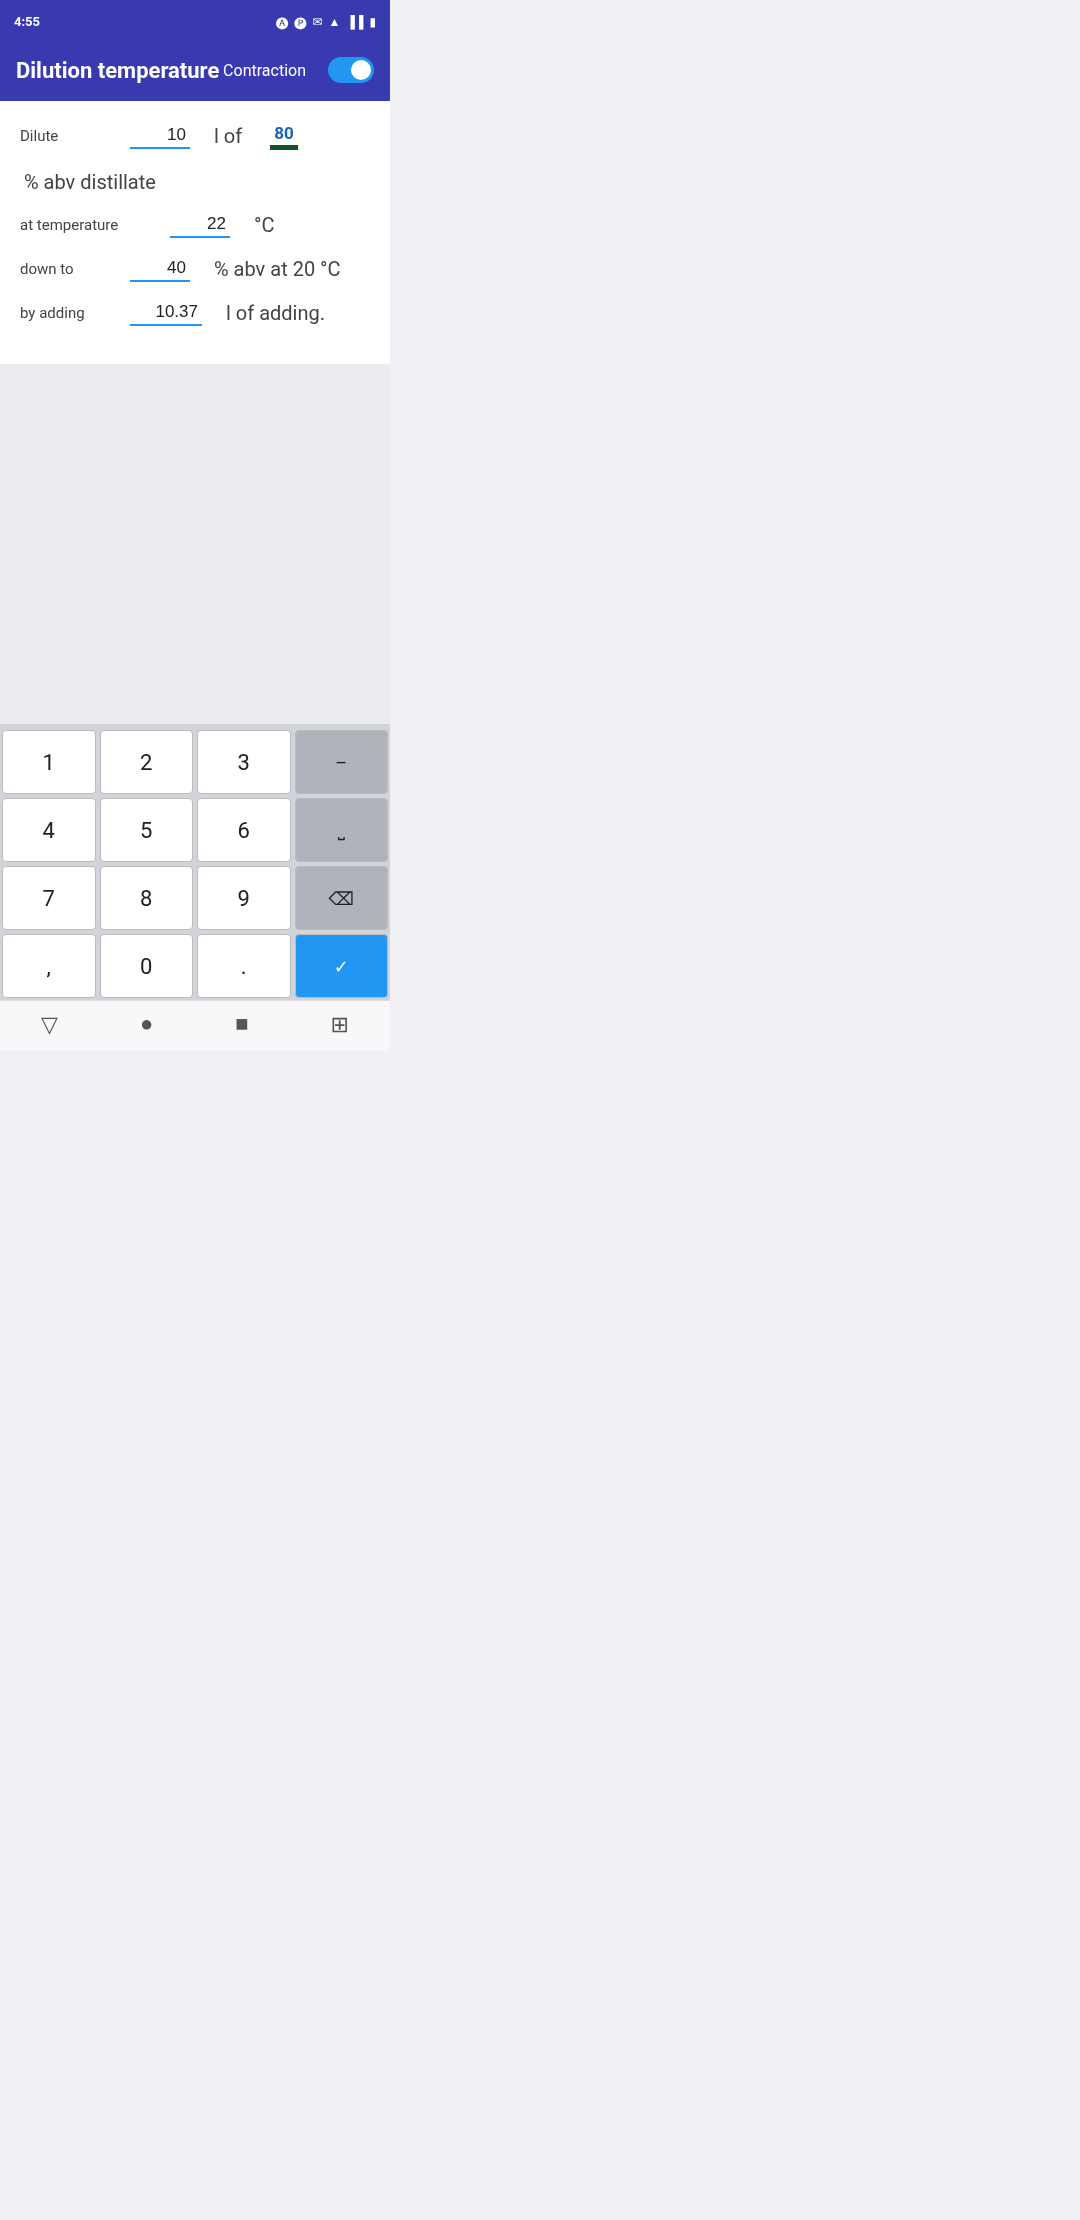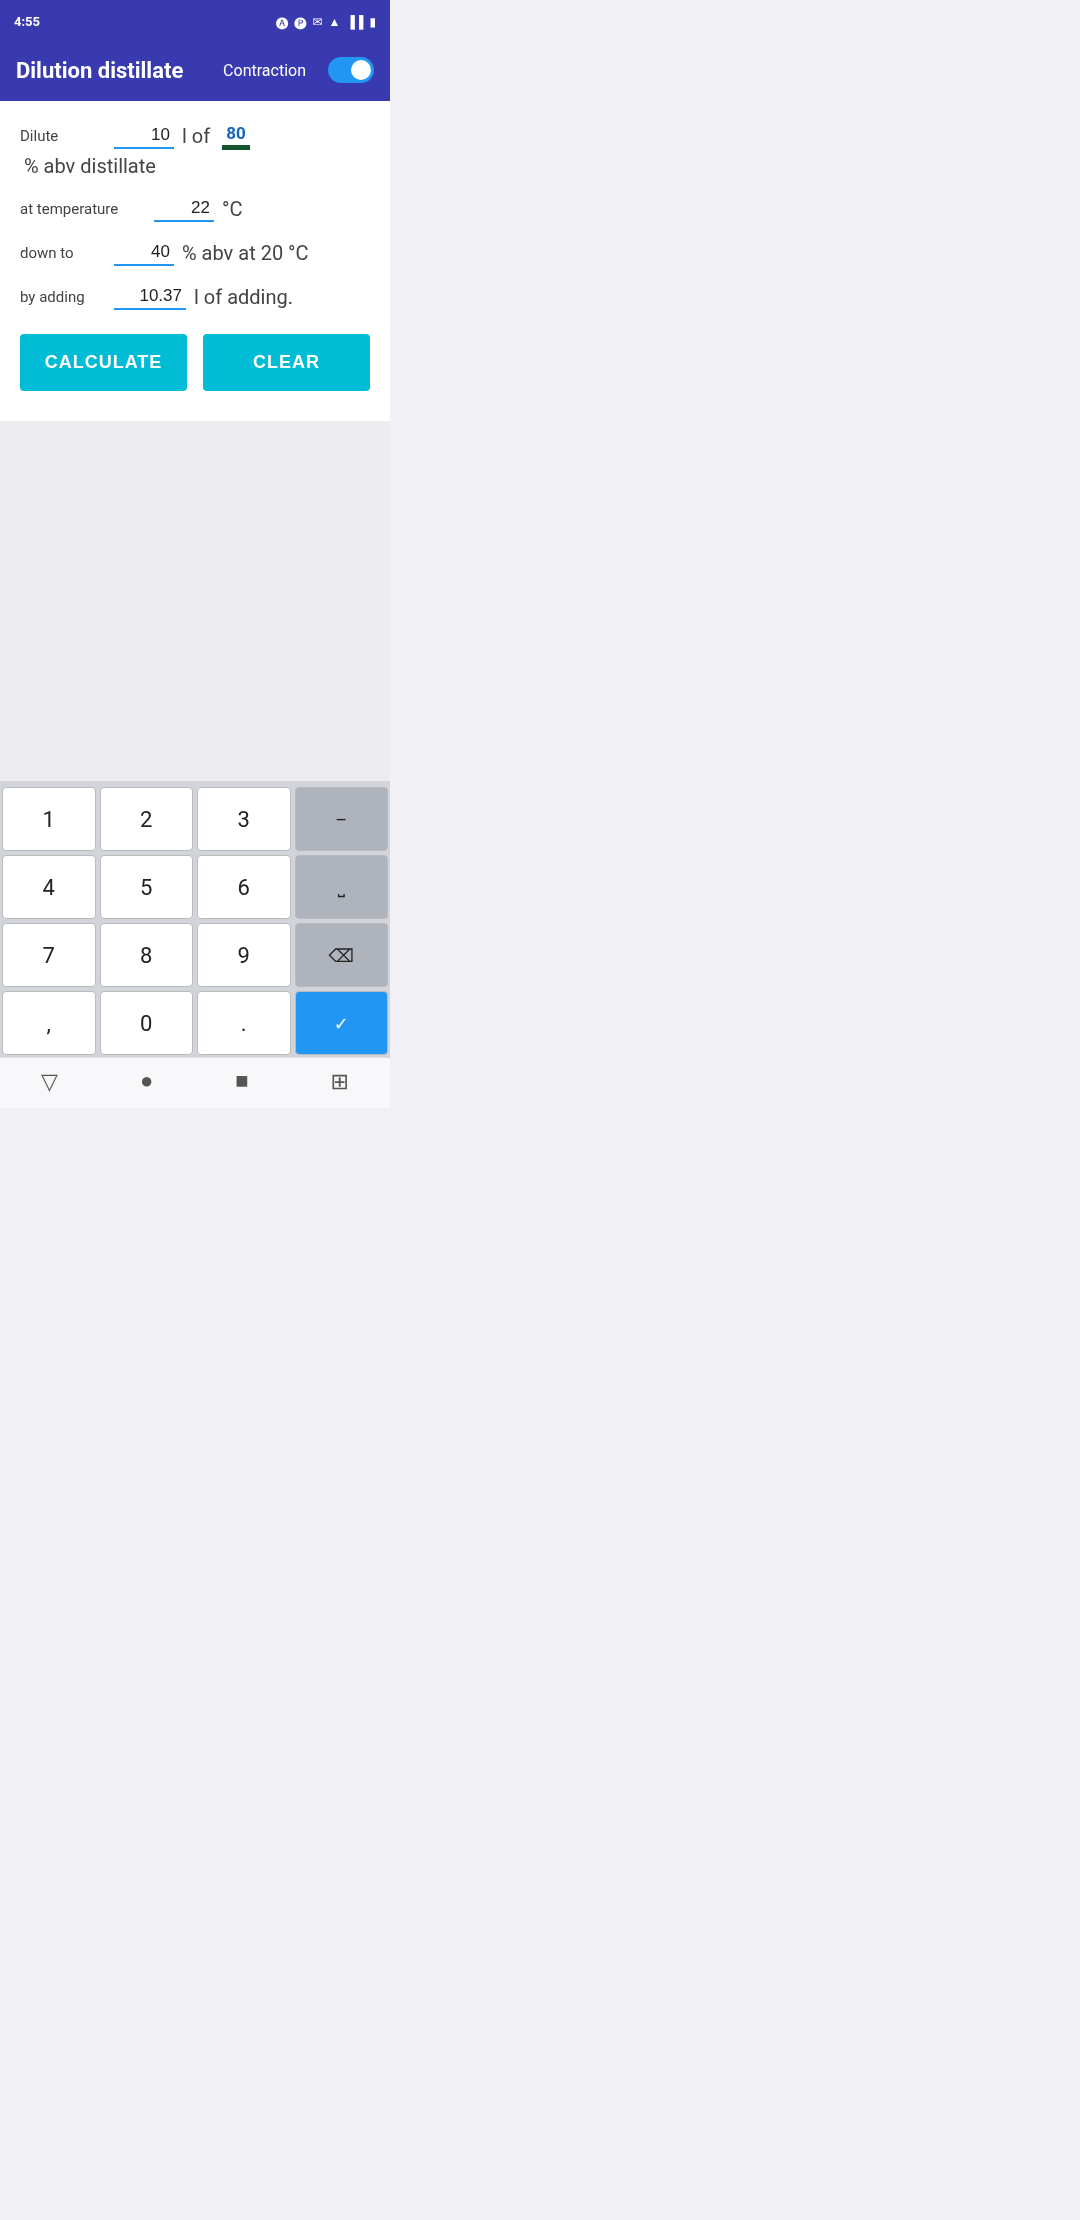--- a/index.html
+++ b/index.html
@@ -81,21 +81,21 @@
       background: white;
       padding: 20px 20px 20px 20px;
       margin: 0;
     }
 
     .form-row {
       display: flex;
       align-items: center;
       margin-bottom: 18px;
       flex-wrap: wrap;
-      gap: 4px;
+      gap: 20px;
     }
     .form-label {
       font-size: 15px;
       color: #444;
       min-width: 90px;
     }
     .form-input {
       border: none;
       border-bottom: 2px solid #2196F3;
       outline: none;
@@ -220,21 +220,21 @@
     <span>🅐</span>
     <span>🅟</span>
     <span>✉</span>
     <span>▲</span>
     <span>▐▐</span>
     <span>▮</span>
   </div>
 </div>
 
 <div class="app-bar">
-  <span class="app-bar-title">Dilution distillate</span>
+  <span class="app-bar-title">Dilution temperature</span>
   <div class="app-bar-right">
     <span class="contraction-label">Contraction</span>
     <div class="toggle"></div>
   </div>
 </div>
 
 <div class="main-content">
 
   <div class="form-row">
     <span class="form-label">Dilute</span>
@@ -255,24 +255,20 @@
     <input class="form-input" type="text" value="40" style="">
     <span class="form-text">% abv at 20 °C</span>
   </div>
 
   <div class="form-row">
     <span class="form-label">by adding</span>
     <input class="form-input wide" type="text" value="10.37" style="">
     <span class="form-text">l of adding.</span>
   </div>
 
-  <div class="buttons-row">
-    <button class="btn-calculate">CALCULATE</button>
-    <button class="btn-clear">CLEAR</button>
-  </div>
 
 </div>
 
 <div class="empty-area"></div>
 
 <div class="keyboard">
 
   <div class="keyboard-row">
     <div class="key white">
         <span>1</span>

